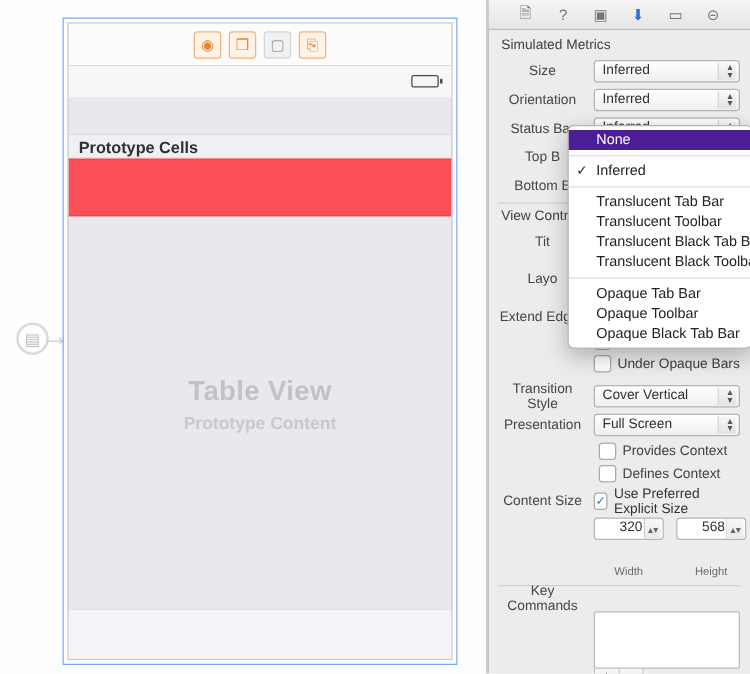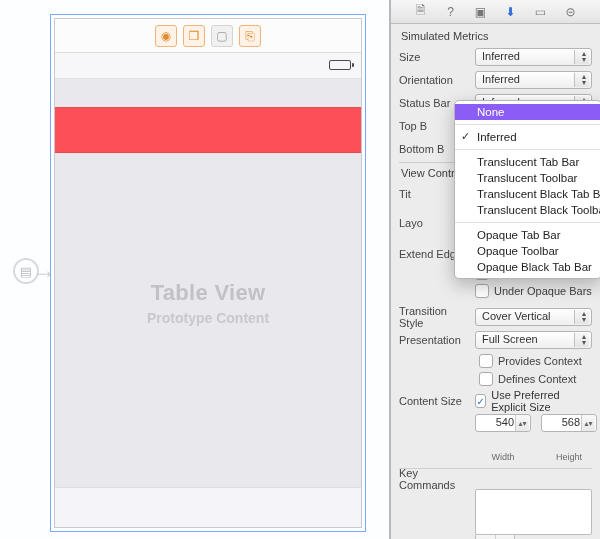--- a/index.html
+++ b/index.html
@@ -35,21 +35,21 @@
   
   .inspector { flex: 1 1 auto; height: 539px; background: #ececec; border-left: 1px solid #b8b8b8; position: relative; }
   .tabbar { height: 24px; display: flex; align-items: center; justify-content: center; gap: 14px; border-bottom: 1px solid #bcbcbc; background: linear-gradient(#f6f6f6,#e4e4e4); }
   .tabbar span { width: 16px; height: 16px; display: inline-flex; align-items: center; justify-content: center; font-size: 12px; color: #767676; }
   .tabbar span.active { color: #2d6bd8; }
 
   .sect-title { font-size: 11px; font-weight: normal; color: #404040; padding: 6px 8px 4px 10px; }
   .hr { height: 1px; background: #cfcfcf; margin: 2px 8px; }
 
   .row { display: flex; align-items: center; height: 22px; padding: 0 8px; margin-bottom: 1px; }
-  .row .lab { flex: 0 0 76px; text-align: left; padding-right: 6px; color: #454545; font-size: 11px; }
+  .row .lab { flex: 0 0 76px; text-align: center; padding-right: 6px; color: #454545; font-size: 11px; }
   .select { flex: 1; height: 18px; background: linear-gradient(#ffffff,#efefef); border: 1px solid #b4b4b4; border-radius: 3px; font-size: 11px; color: #303030; padding: 1px 16px 0 6px; position: relative; white-space: nowrap; overflow: hidden; }
   .select::after { content: ""; position: absolute; right: 2px; top: 1px; bottom: 1px; width: 14px; border-left: 1px solid #c0c0c0; background: linear-gradient(#f7f7f7,#e4e4e4); border-radius: 0 2px 2px 0; }
   .select .caret { position: absolute; right: 5px; top: 2px; font-size: 8px; color: #555; line-height: 6px; z-index: 1; }
   .check { width: 14px; height: 14px; border: 1px solid #aaa; border-radius: 3px; background: #fff; margin-right: 5px; display: inline-flex; align-items: center; justify-content: center; font-size: 10px; color: #2b6ad4; }
   .check.checked::before { content: "✓"; }
   .cb-row { display: flex; align-items: center; font-size: 11px; color: #404040; margin-left: 84px; height: 18px; }
   .cb-row.inset88 { margin-left: 88px; }
 
   .dims { display: flex; gap: 10px; margin: 4px 0 2px 84px; }
   .dim { display: flex; flex-direction: column; align-items: center; }
@@ -58,21 +58,21 @@
   .dim .cap { font-size: 9px; color: #6a6a6a; margin-top: 20px; }
 
   .kc-box { height: 46px; border: 1px solid #bcbcbc; background: #fff; border-radius: 2px; margin: 2px 8px 0 84px; }
   .kc-pm { width: 40px; height: 16px; border: 1px solid #bcbcbc; border-top: none; background: linear-gradient(#f7f7f7,#e6e6e6); display: flex; margin-left: 84px; border-radius: 0 0 3px 3px; }
   .kc-pm span { flex: 1; text-align: center; font-size: 11px; color: #555; border-right: 1px solid #cfcfcf; line-height: 14px; }
   .kc-pm span:last-child { border-right: none; }
 
   
   .popover { position: absolute; left: 454px; top: 100px; width: 148px; background: #fff; border: 1px solid #b5b5b5; border-radius: 5px; box-shadow: 0 6px 18px rgba(0,0,0,.25); padding: 3px 0; z-index: 50; font-size: 11.5px; color: #222; }
   .po-item { padding: 2px 10px 2px 22px; position: relative; white-space: nowrap; }
-  .po-item.sel { background: #8b5cf6; color: #fff; }
+  .po-item.sel { background: #4c1d95; color: #fff; }
   .po-item.checked::before { content: "✓"; position: absolute; left: 6px; top: 1px; font-size: 11px; color: #333; }
   .po-sep { height: 1px; background: #e0e0e0; margin: 4px 0; }
 </style>
 </head>
 <body>
 
 <div class="root">
 
   <div class="canvas-col">
     <div class="doc-outline">
@@ -84,20 +84,21 @@
       <div class="device-toolbar">
         <span class="tb-btn orange">◉</span>
         <span class="tb-btn orange">❒</span>
         <span class="tb-btn grey">▢</span>
         <span class="tb-btn orange">⎘</span>
       </div>
       <div class="status-row">
         <span class="battery"></span>
       </div>
       <div class="filler-top"></div>
+      <div class="section-header">Prototype Cells</div>
       <div class="red-cell"></div>
       <div class="tv-body">
         <div class="tv-title">Table View</div>
         <div class="tv-sub">Prototype Content</div>
       </div>
       <div class="tv-footer"></div>
     </div>
   </div>
 
   <div class="inspector">
@@ -180,21 +181,21 @@
     </div>
 
     <div style="height:4px"></div>
     <div class="row" style="height:18px">
       <span class="lab">Content Size</span>
       <span class="check checked"></span>
       <span>Use Preferred Explicit Size</span>
     </div>
     <div class="dims">
       <div class="dim">
-        <div class="numf"><span>540</span><span class="step">▴▾</span></div>
+        <div class="numf"><span>320</span><span class="step">▴▾</span></div>
         <span class="cap">Width</span>
       </div>
       <div class="dim">
         <div class="numf"><span>568</span><span class="step">▴▾</span></div>
         <span class="cap">Height</span>
       </div>
     </div>
 
     <div class="hr" style="margin-top:6px"></div>
     <div class="row" style="height:16px">

